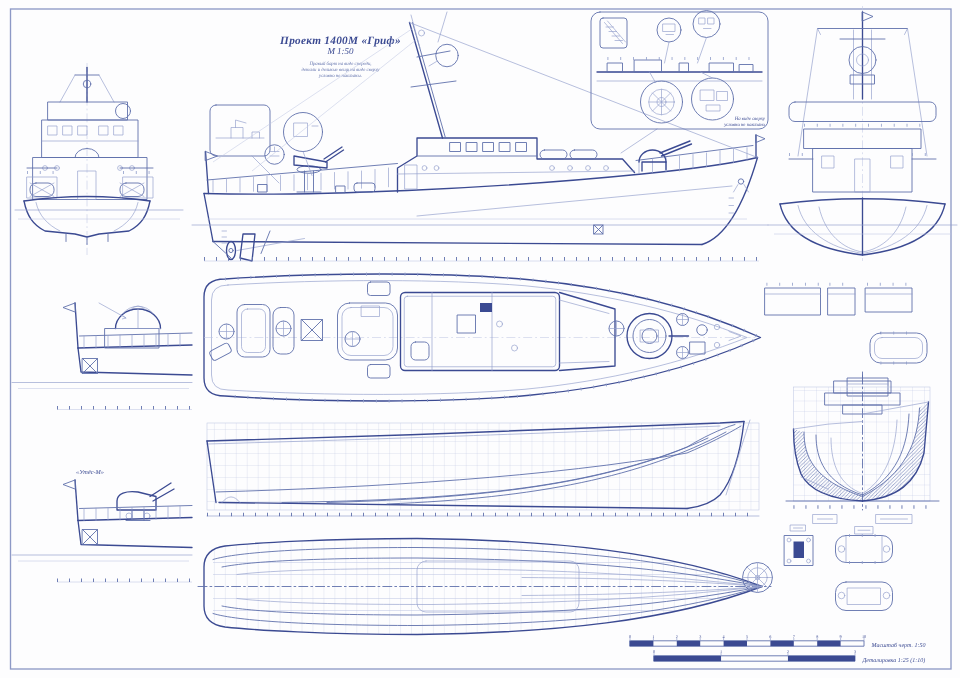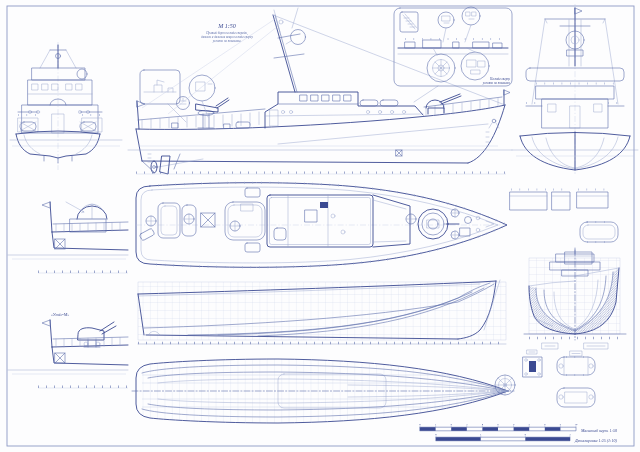--- a/index.html
+++ b/index.html
@@ -112,20 +112,21 @@
       <line class="m" x1="62" y1="114" x2="62" y2="119"></line>
       <line class="m" x1="48" y1="116" x2="48" y2="121"></line>
     </g>
     <g>
       <line class="l" x1="0" y1="98" x2="112" y2="98"></line>
       <line class="xl" x1="2" y1="104" x2="110" y2="104"></line>
     </g>
   </svg>
 
   <div class="title-block">
+    <div class="tt">Проект 1400М «Гриф»</div>
     <div class="ts">М 1:50</div>
     <div class="tn">
       <div>Правый борт на виде спереди,</div>
       <div>детали и дельные вещи на виде сверху</div>
       <div>условно не показаны.</div>
     </div>
   </div>
 
   <svg class="panel" style="left:128px;top:4px" width="386" height="174" viewBox="0 0 386 174">
     <g>

